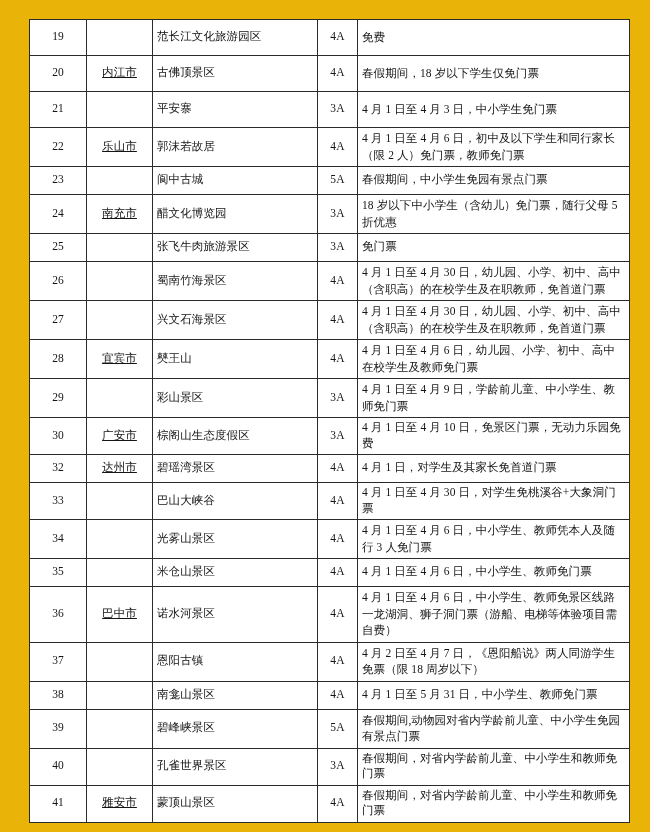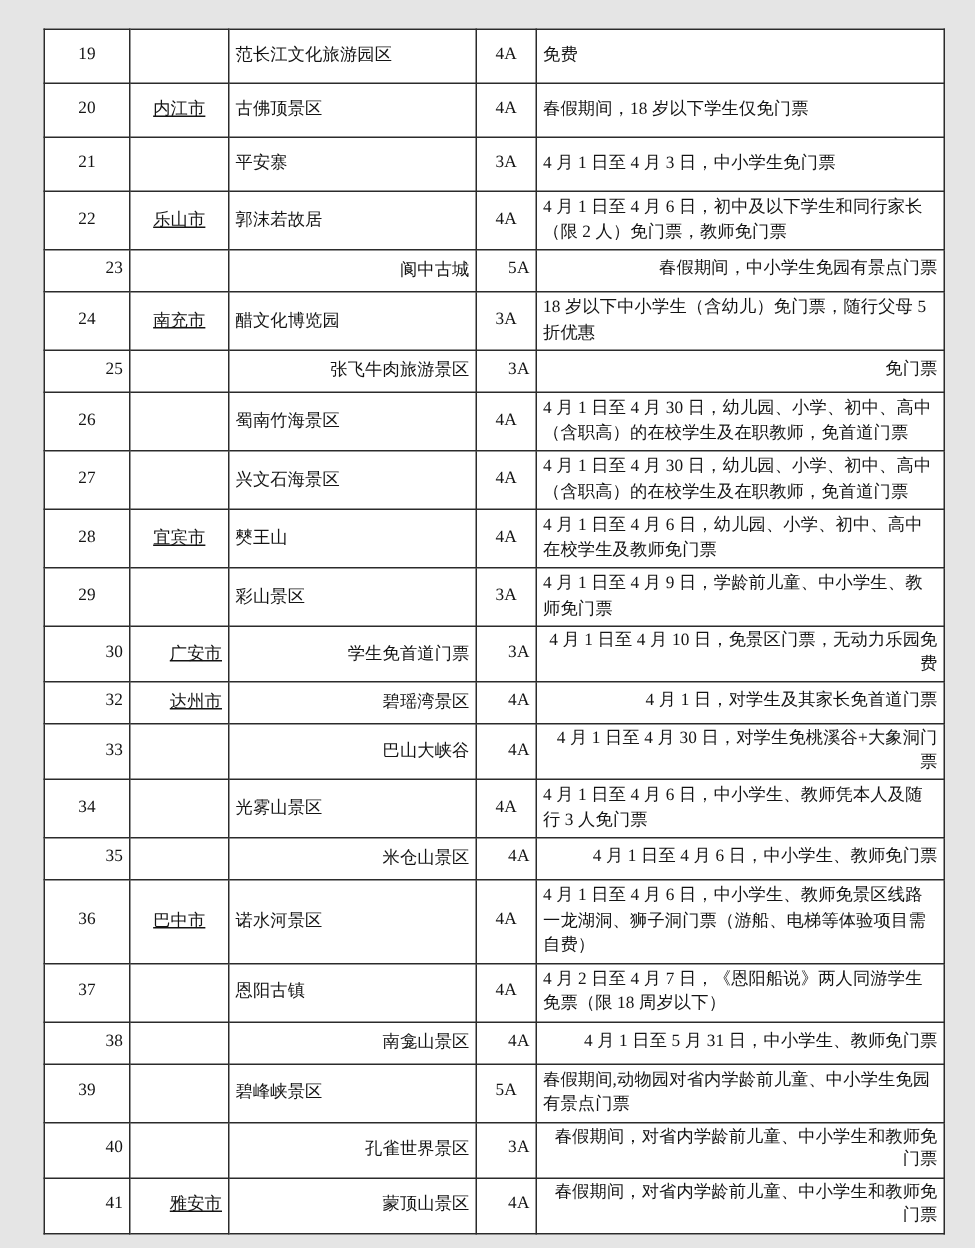--- a/index.html
+++ b/index.html
@@ -11,21 +11,21 @@
     width: 650px;
     height: 832px;
     font-family: "DejaVu Sans", "Liberation Sans", sans-serif;
     color: #111111;
     overflow: hidden;
   }
   #doc {
     position: relative;
     width: 650px;
     height: 832px;
-    background: #e5e5e5;
+    background: #eab308;
   }
   table.reg-table {
     position: absolute;
     left: 29px;
     top: 19px;
     width: 601px;
     border-collapse: collapse;
     table-layout: fixed;
     background: #ffffff;
   }
@@ -65,21 +65,21 @@
     text-align: left;
     padding-left: 5px;
     padding-right: 3px;
     line-height: 16px;
     font-family: Liberation Serif, serif;
   }
   td.c-desc.two-line {
     line-height: 16.5px;
   }
   tr.r-tall td { height: 30px; }
-  tr.r-short td { height: 22px; text-align: right; }
+  tr.r-short td { height: 22px; }
 </style>
 </head>
 <body>
 
 <div id="doc">
   <table class="reg-table">
     <tbody>
         <tr class="r-tall">
           <td class="c-no">19</td>
           <td class="c-city"></td>
@@ -153,21 +153,21 @@
         <tr class="r-tall">
           <td class="c-no">29</td>
           <td class="c-city"></td>
           <td class="c-name">彩山景区</td>
           <td class="c-level">3A</td>
           <td class="c-desc two-line">4 月 1 日至 4 月 9 日，学龄前儿童、中小学生、教师免门票</td>
         </tr>
         <tr class="r-short">
           <td class="c-no">30</td>
           <td class="c-city">广安市</td>
-          <td class="c-name">学生免首道门票</td>
+          <td class="c-name">棕阁山生态度假区</td>
           <td class="c-level">3A</td>
           <td class="c-desc">4 月 1 日至 4 月 10 日，免景区门票，无动力乐园免费</td>
         </tr>
         <tr class="r-short">
           <td class="c-no">32</td>
           <td class="c-city">达州市</td>
           <td class="c-name">碧瑶湾景区</td>
           <td class="c-level">4A</td>
           <td class="c-desc">4 月 1 日，对学生及其家长免首道门票</td>
         </tr>

